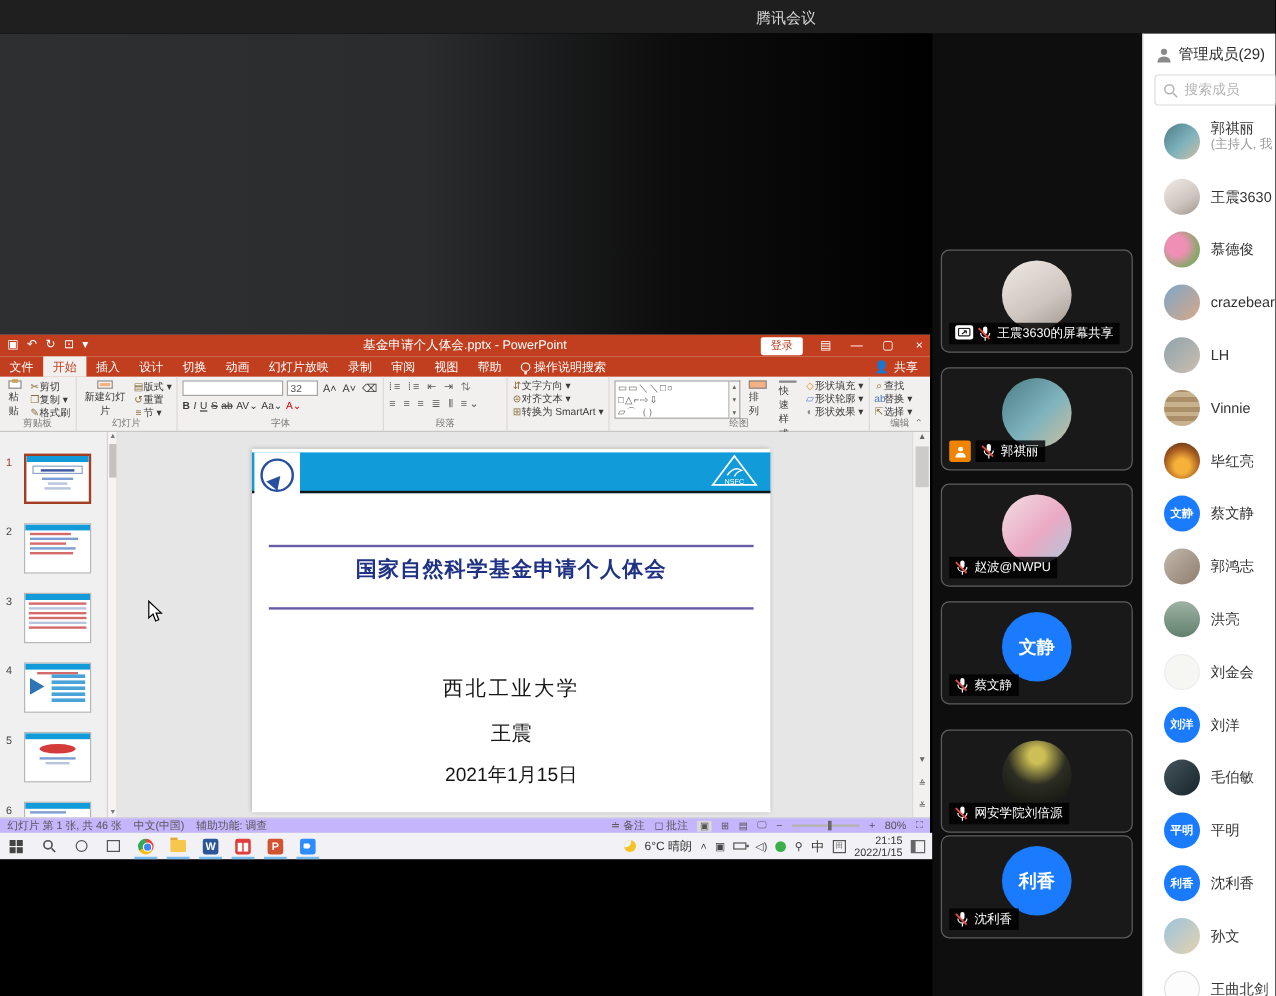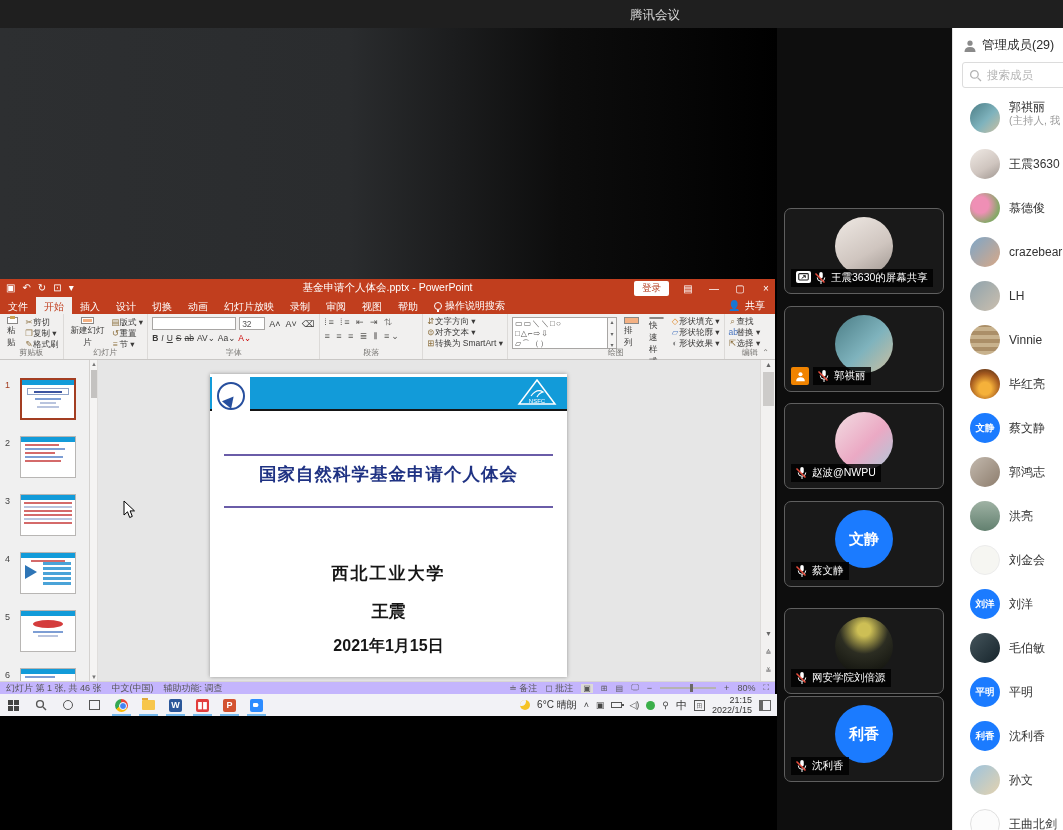--- a/index.html
+++ b/index.html
@@ -77,33 +77,33 @@
   .mtitlebox i { display:block; width:70%; height:2px; background:#3c55a0; }
   .marrow { position:absolute; left:4px; top:12px; width:0; height:0; border:7px solid transparent; border-left:12px solid #2e75b6; }
   .mbars { position:absolute; right:4px; top:9px; width:28px; }
   .mbars i { display:block; height:3px; background:#4aa3d8; margin-bottom:2px; }
   .moval { margin:4px auto 2px; width:30px; height:8px; border-radius:50%; background:#d43c3c; }
   .tscroll { position:absolute; left:90px; top:0; width:8px; height:100%; background:#f5f4f3; border-right:1px solid #e0dedc; }
   .tscroll .sthumb { position:absolute; left:1px; top:10px; width:6px; height:28px; background:#c4c2c0; }
   .tscroll .sarr { position:absolute; left:0; width:8px; text-align:center; font-size:6px; color:#777; }
 
   .canvas { position:absolute; left:98px; top:0; right:15px; height:100%; }
-  .slide { position:absolute; left:112px; top:14px; width:357px; height:303px; background:#fff;
+  .slide { position:absolute; left:112px; top:14px; width:432px; height:303px; background:#fff;
            box-shadow:0 0 4px rgba(0,0,0,.35); }
   .band { position:absolute; left:0; top:3px; width:100%; height:34px; background:#129bd9; border-bottom:2px solid #151515; }
   .nwpulogo { position:absolute; left:2px; top:3px; width:38px; height:38px; background:#fff; z-index:2;
               display:flex; align-items:center; justify-content:center; }
   .nwpucirc { width:28px; height:28px; border:2px solid #274f9e; border-radius:50%; position:relative; }
   .nwpucirc:after { content:""; position:absolute; left:7px; top:6px; width:0; height:0;
                     border:6px solid transparent; border-bottom:11px solid #274f9e; transform:rotate(40deg); }
   .nsfclogo { position:absolute; right:10px; top:4px; z-index:2; }
   .sline { position:absolute; left:14px; right:14px; height:0; border-top:2px solid #6a5ca8; }
   .stitle { position:absolute; left:0; top:88px; width:100%; text-align:center;
             font-size:17.5px; font-weight:bold; color:#1f3283; letter-spacing:1px; }
-  .sbody { position:absolute; left:0; width:100%; text-align:center; font-weight:bold; color:#161616; }
+  .sbody { position:absolute; left:0; width:100%; text-align:center; font-weight:normal; color:#161616; }
   .sorg  { top:188px; font-size:17px; letter-spacing:2px; }
   .sauth { top:226px; font-size:17px;text-align:center; }
   .sdate { top:262px; font-size:16px; }
 
   .cscroll { position:absolute; right:0; top:0; width:15px; height:100%; background:#f2f1f0; border-left:1px solid #dddbd9;
              font-size:7px; color:#666; }
   .cscroll .up { position:absolute; top:1px; left:0; width:15px; text-align:center; }
   .cscroll .cthumb { position:absolute; left:2px; top:12px; width:11px; height:34px; background:#cdcbc9; }
   .cscroll .dn { position:absolute; bottom:44px; left:0; width:15px; text-align:center; }
   .cscroll .nav { position:absolute; left:0; width:15px; text-align:center; color:#555; }

